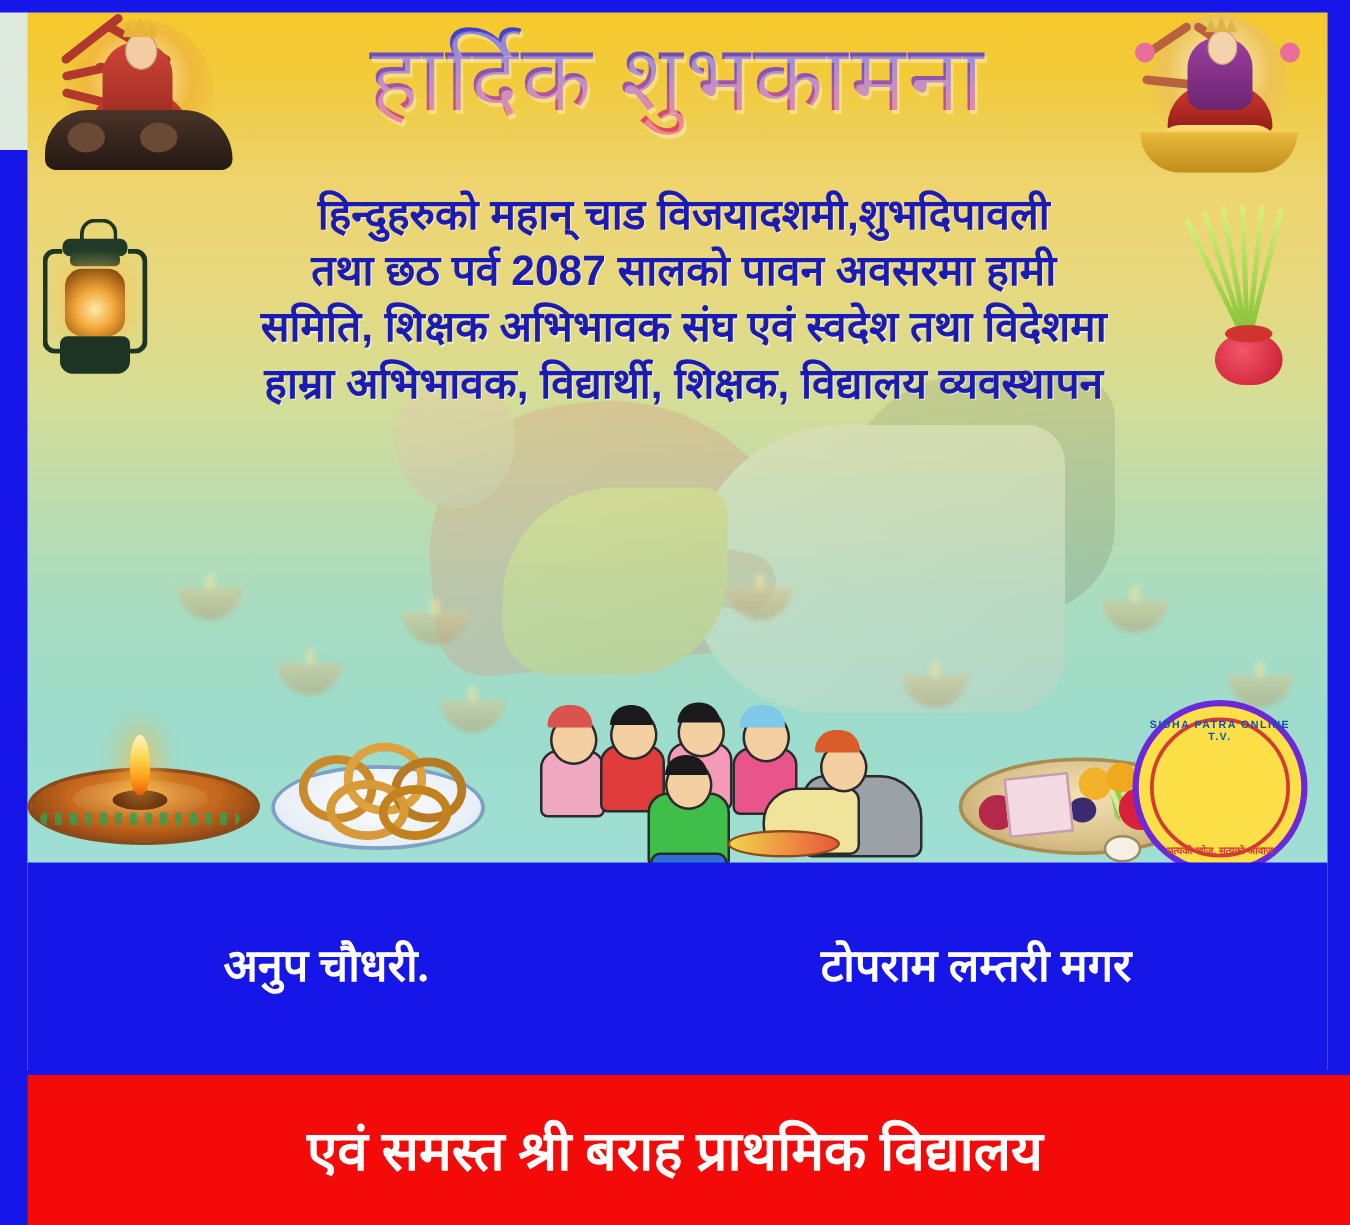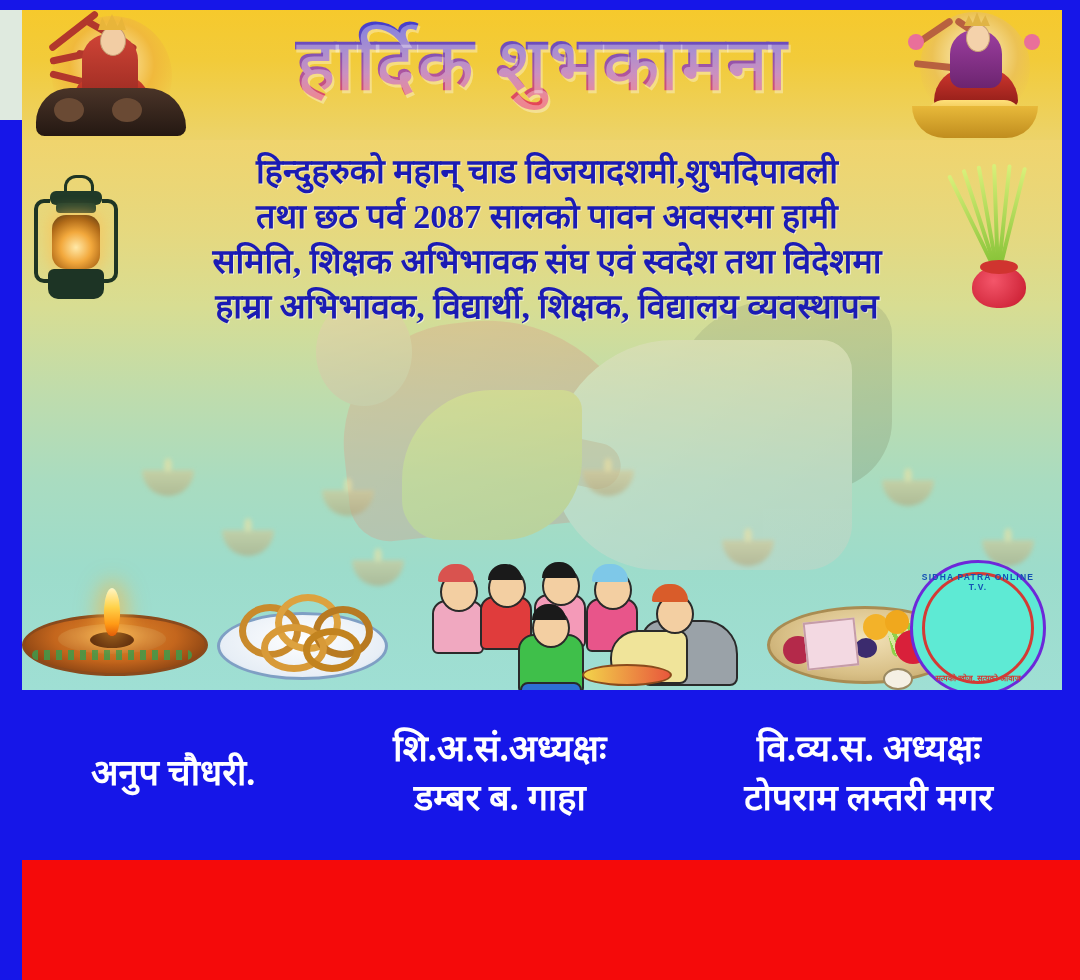--- a/index.html
+++ b/index.html
@@ -22,21 +22,21 @@
     position:absolute;left:22px;top:8px;width:1040px;height:132px;
     background:linear-gradient(180deg,#f6c92c 0%,#f2cb3a 40%,#ecd36a 100%);
     overflow:hidden;z-index:20;
   }
   .title-wrap{
     position:absolute;left:0;right:0;top:10px;text-align:center;
   }
   .title{
     display:inline-block;
     font-family:"Liberation Serif",serif;
-    font-size:74px;font-weight:bold;letter-spacing:2px;
+    font-size:74px;font-weight:normal;letter-spacing:2px;
     background:linear-gradient(180deg,#3a3ad0 0%,#7a52b8 34%,#b0559e 60%,#e04a5e 85%,#e8414f 100%);
     -webkit-background-clip:text;background-clip:text;color:transparent;
     text-shadow:2px 3px 0 rgba(255,255,255,.35);
     line-height:1.25;
   }
 
   
   .durga{position:absolute;left:8px;top:2px;width:170px;height:128px;}
   .durga .halo{position:absolute;left:22px;top:6px;width:120px;height:120px;border-radius:50%;
     background:radial-gradient(circle at 50% 40%,#fff3c0 0%,#f0b93c 45%,rgba(240,185,60,0) 72%);}
@@ -97,21 +97,21 @@
   
   .bg-diya{position:absolute;width:52px;height:26px;border-radius:0 0 26px 26px;
     background:linear-gradient(180deg,#d9c893,#b6a273);filter:blur(2.2px);opacity:.55;}
   .bg-diya:after{content:"";position:absolute;left:22px;top:-12px;width:8px;height:14px;border-radius:50% 50% 40% 40%;
     background:#f3e2a0;}
 
   
   .body-text{
     position:absolute;left:50px;top:10px;width:950px;
     text-align:center;z-index:18;
-    font-family:Liberation Serif, serif;
+    font-family:Liberation Sans, sans-serif;
     color:#1b1bb4;font-weight:bold;font-size:34px;line-height:1.32;
     text-shadow:1px 1px 0 rgba(255,255,255,.55);
   }
   .body-text div{white-space:nowrap;}
 
   
   .lantern{position:absolute;left:8px;top:35px;width:92px;height:140px;z-index:19;}
   .lantern .bail{position:absolute;left:34px;top:0;width:24px;height:16px;border:3px solid #1e3524;border-bottom:none;border-radius:12px 12px 0 0;}
   .lantern .cap{position:absolute;left:20px;top:16px;width:52px;height:14px;border-radius:6px;background:#203a28;}
   .lantern .cap2{position:absolute;left:26px;top:28px;width:40px;height:10px;border-radius:4px;background:#26432e;}
@@ -172,21 +172,21 @@
   .basket{position:absolute;left:745px;top:42px;width:190px;height:100px;}
   .basket .tray{position:absolute;left:0;top:24px;width:190px;height:72px;border-radius:50%;
     background:radial-gradient(ellipse at 50% 40%,#f2e2b8,#d8bf86 60%,#b89a5d 100%);border:3px solid #a98c52;}
   .basket .item{position:absolute;border-radius:50%;}
   .basket .sugarcane{position:absolute;left:122px;top:36px;width:60px;height:34px;
     background:repeating-linear-gradient(80deg,#8fd14a 0 4px,#d9e9a0 4px 8px);border-radius:6px;transform:rotate(-12deg);}
   .basket .note{position:absolute;left:38px;top:38px;width:48px;height:44px;background:#f3d9e2;border:2px solid #c59ca8;transform:rotate(-6deg);}
 
   
   .logo{position:absolute;right:16px;top:20px;width:130px;height:130px;border-radius:50%;
-    background:#5eead4;border:3px solid #6d28d9;}
+    background:#fde047;border:5px solid #6d28d9;}
   .logo .ring2{position:absolute;left:9px;top:9px;right:9px;bottom:9px;border-radius:50%;border:3px solid #d33b35;}
   .logo .sp{position:absolute;left:0;right:0;top:30px;text-align:center;
     font-family:"Liberation Serif",serif;font-size:58px;font-weight:bold;line-height:1;}
   .logo .s{color:#e11b1b;}
   .logo .p{color:#1350b4;}
   .logo .top-arc{position:absolute;left:0;right:0;top:9px;text-align:center;font-size:8.5px;
     letter-spacing:1.2px;color:#1350b4;font-weight:bold;}
   .logo .bot-arc{position:absolute;left:0;right:0;bottom:10px;text-align:center;font-size:8px;
     color:#d33b35;font-weight:bold;}
 
@@ -383,25 +383,21 @@
       <div class="top-arc">SIDHA PATRA ONLINE T.V.</div>
       <div class="bot-arc">सत्यको खोज, सत्यको आवाज</div>
     </div>
   </div>
 
   <div class="sig-band">
     <div class="sig-col">
       <div class="sig-name">अनुप चौधरी.</div>
     </div>
     <div class="sig-col">
-      <div class="sig-title">शि.अ.सं.अध्यक्षः</div>
-      <div class="sig-name">डम्बर ब. गाहा</div>
-    </div>
-    <div class="sig-col">
-      <div class="sig-title">वि.व्य.स. अध्यक्षः</div>
       <div class="sig-name">टोपराम लम्तरी मगर</div>
     </div>
   </div>
 
   <div class="footer">
+    <div class="footer-line1">एवं समस्त श्री बराह प्राथमिक विद्यालय</div>
   </div>
 
 </div>
 
 </body></html>

